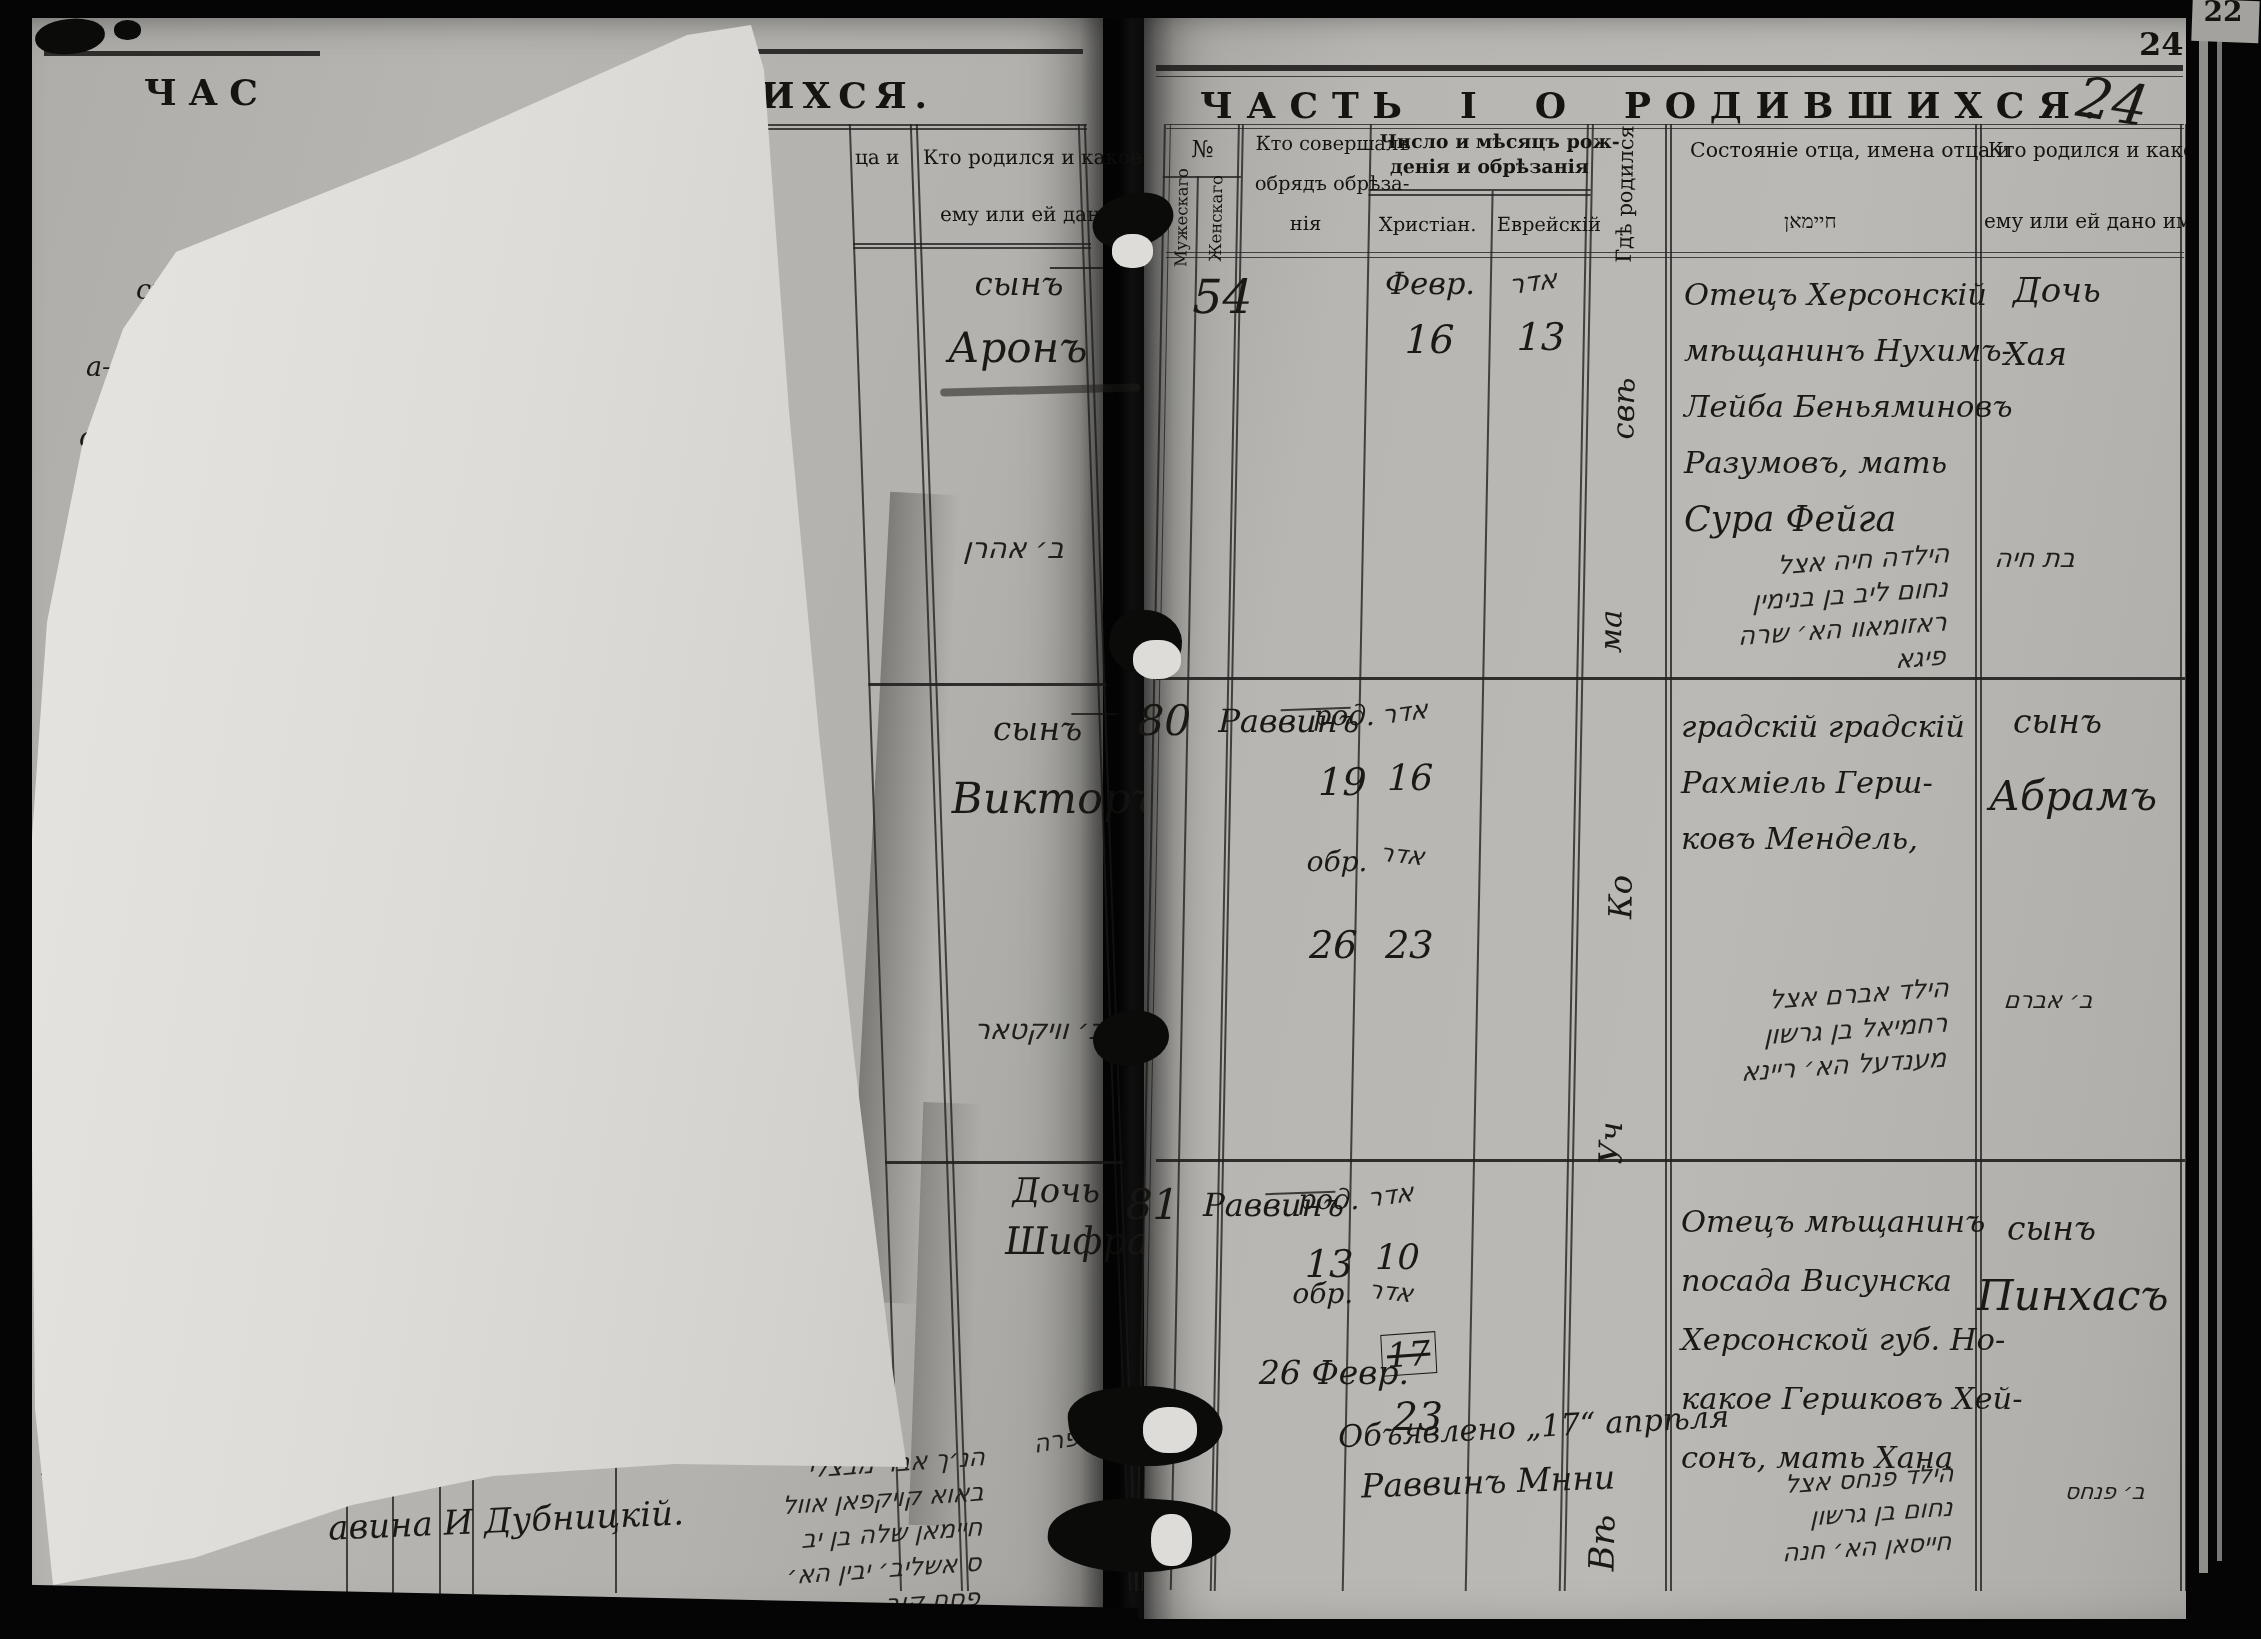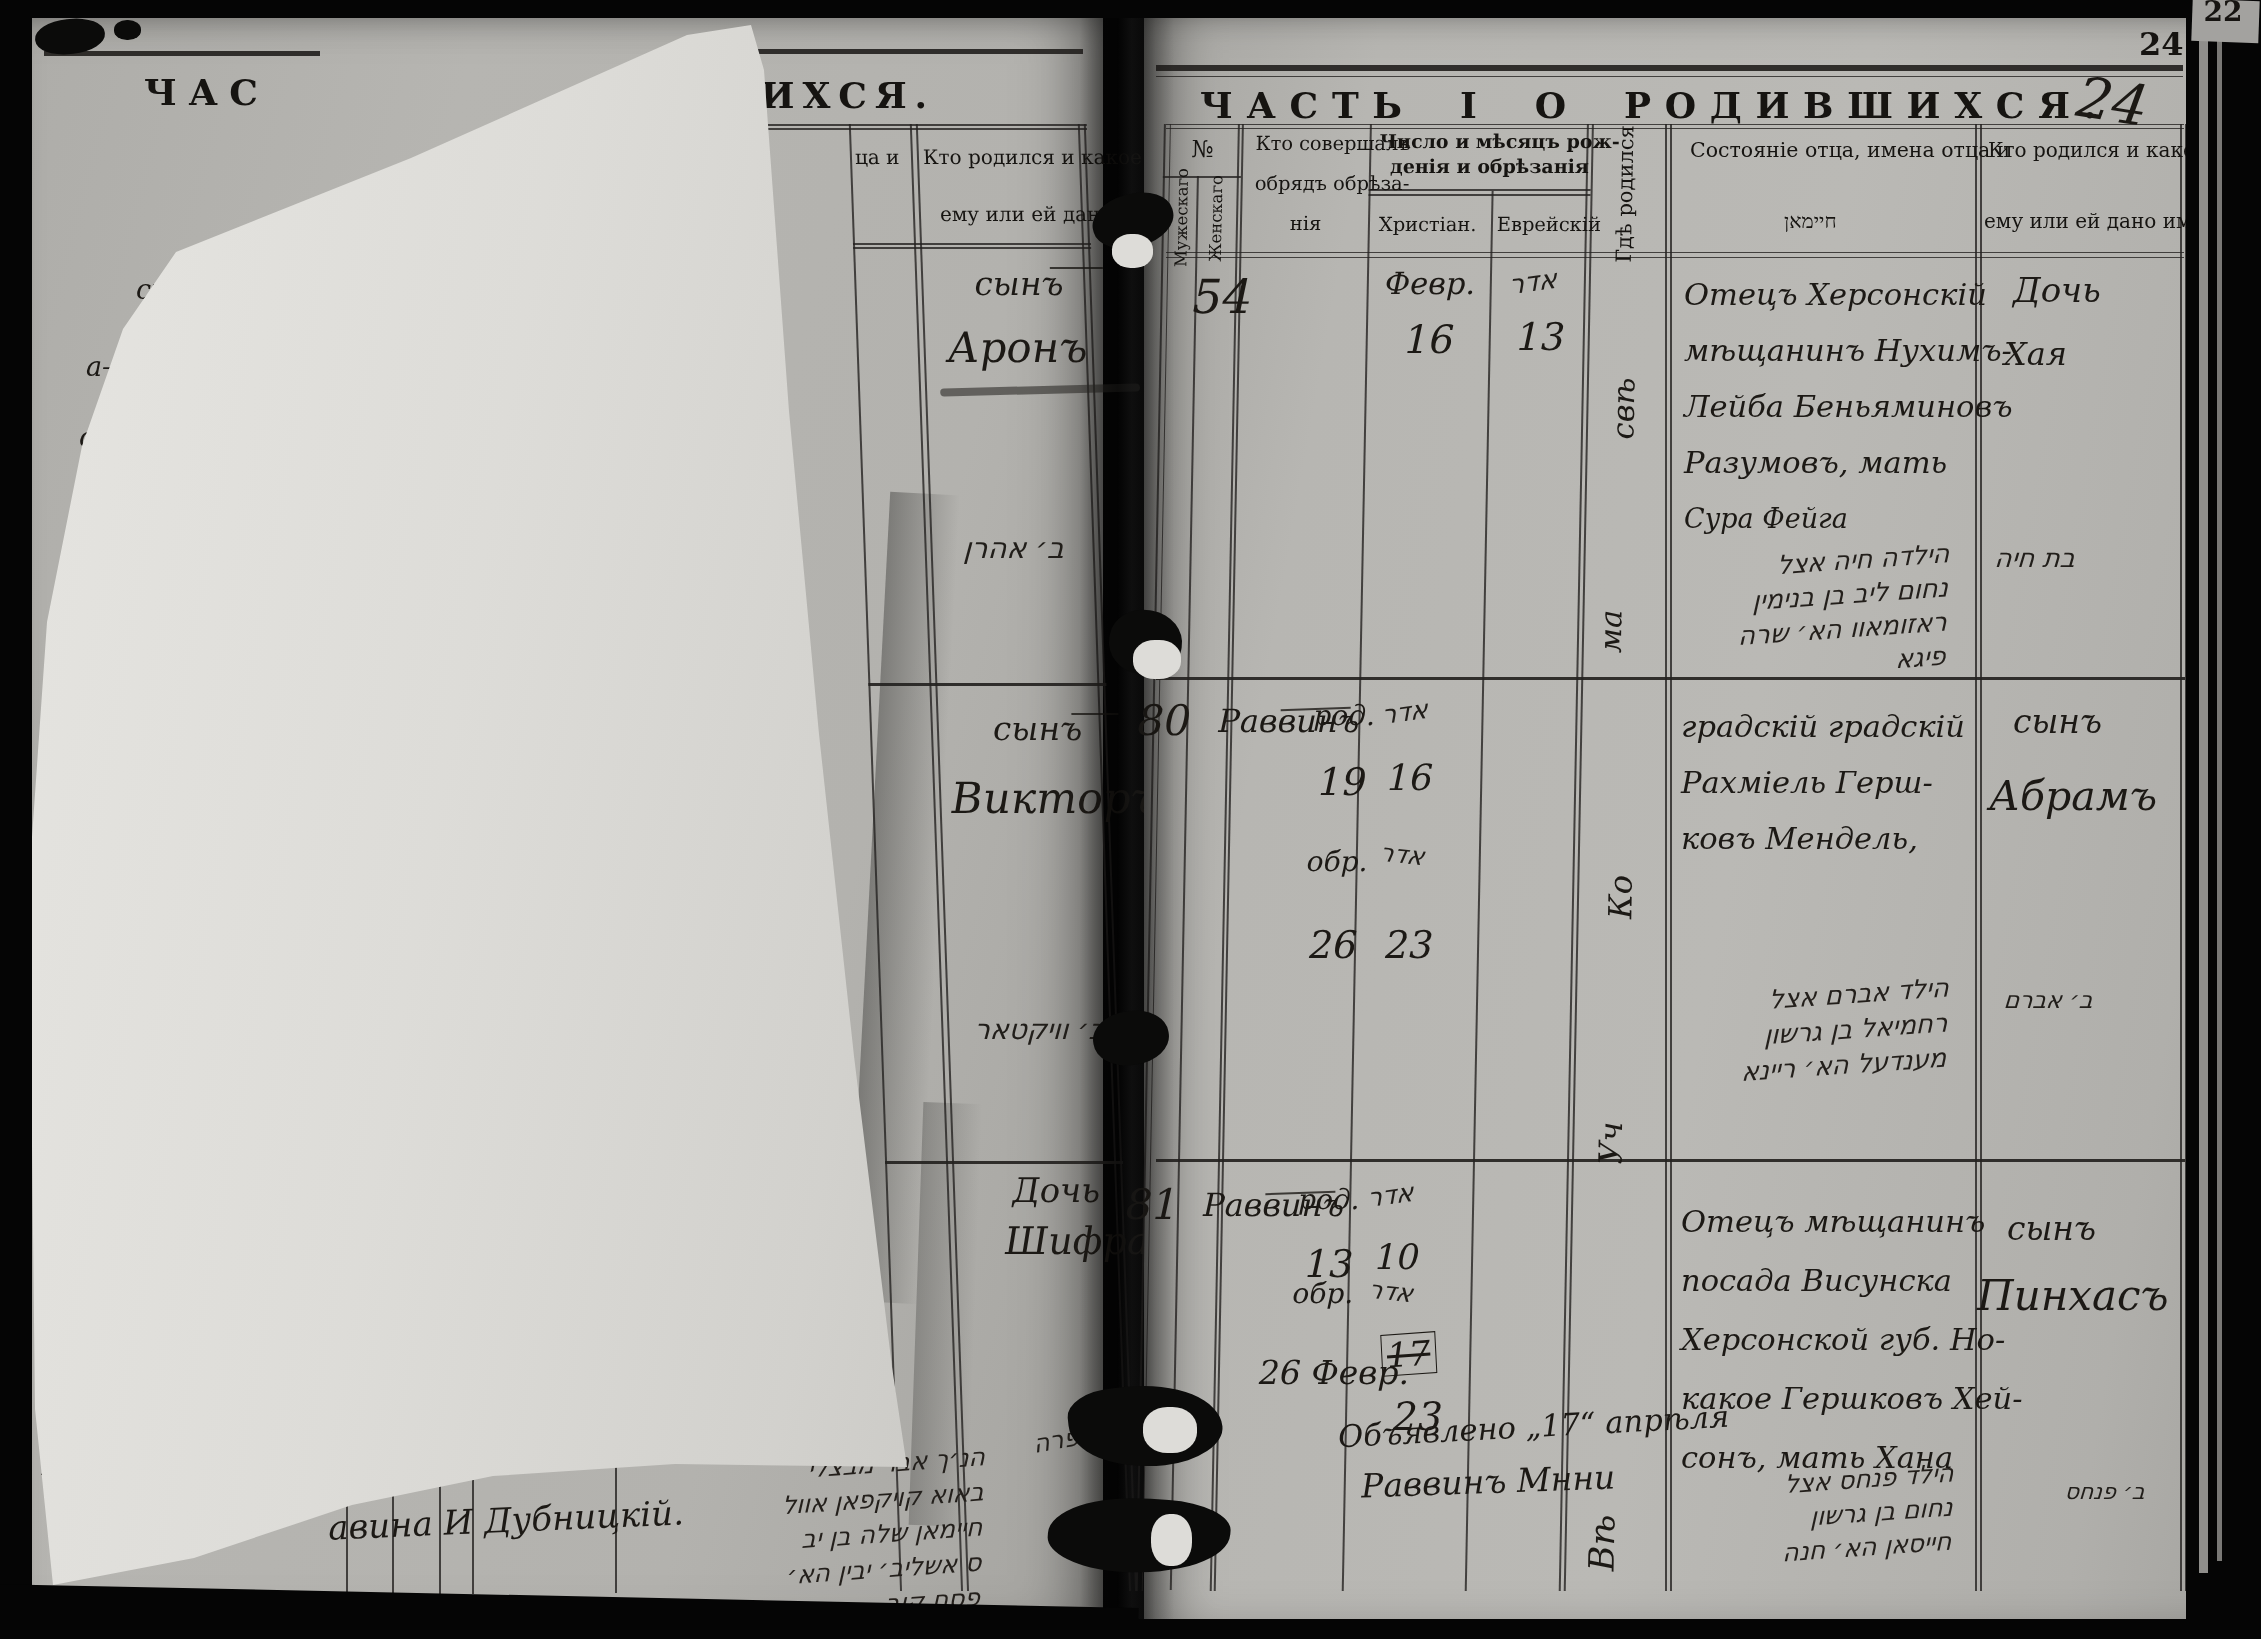--- a/index.html
+++ b/index.html
@@ -219,21 +219,21 @@
       <span class="prn" style="left:546px;top:123px;font-size:20.5px">Состояніе отца, имена отца и</span>
       <span class="prn" style="left:640px;top:194px;font-size:20.5px">חיימאן</span>
       <span class="prn" style="left:844px;top:123px;font-size:20px">Кто родился и какое</span>
       <span class="prn" style="left:840px;top:194px;font-size:20px">ему или ей дано имя</span>
 
       <div style="position:absolute;left:540px;top:252px">
         <div class="hw" style="position:static;font-size:30.5px;line-height:56px">Отецъ Херсонскій</div>
         <div class="hw" style="position:static;font-size:30.5px;line-height:56px">мѣщанинъ Нухимъ-</div>
         <div class="hw" style="position:static;font-size:30.5px;line-height:56px">Лейба Беньяминовъ</div>
         <div class="hw" style="position:static;font-size:30.5px;line-height:56px">Разумовъ, мать</div>
-        <div class="hw" style="position:static;font-size:27px;line-height:56px">Сура Фейга</div>
+        <div class="hw" style="position:static;font-size:35px;line-height:56px">Сура Фейга</div>
       </div>
       <div class="hebblock" style="left:528px;top:531px;width:276px;font-size:26px;line-height:34px">
         <div>הילדה חיה אצל</div>
         <div>נחום ליב בן בנימין</div>
         <div>ראזומאוו הא׳ שרה</div>
         <div style="padding-left:82px">פיגא</div>
       </div>
       <span class="hw" style="left:869px;top:255px;font-size:34px">Дочь</span>
       <span class="hw" style="left:860px;top:320px;font-size:32px">Хая</span>
       <span class="heb" style="left:851px;top:528px;font-size:26px">בת חיה</span>

